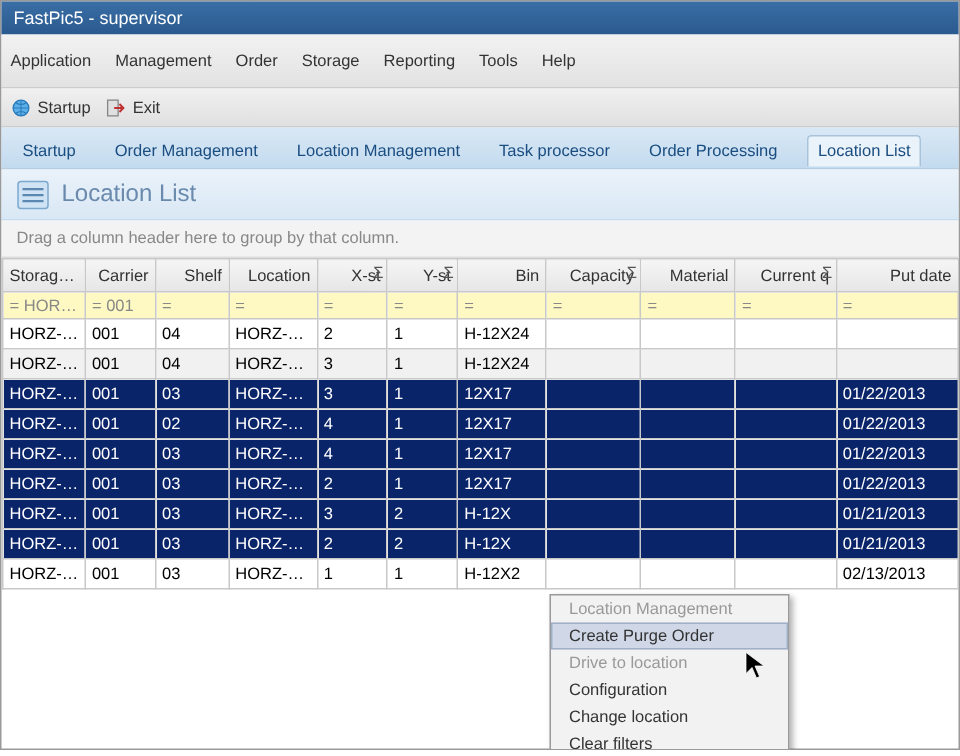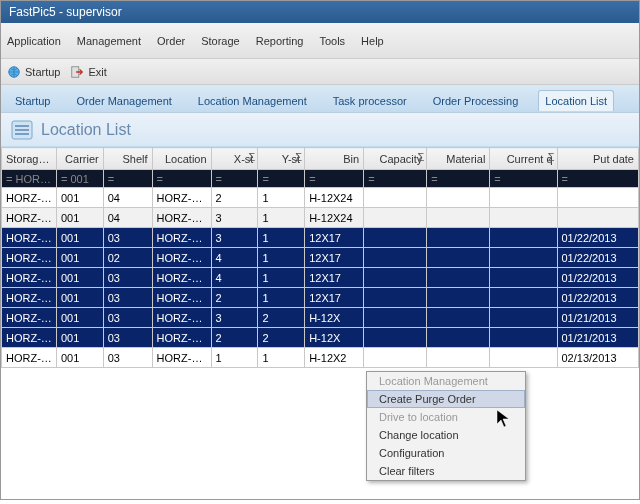--- a/index.html
+++ b/index.html
@@ -16,21 +16,21 @@
 .tab.active { background:#eaf2fa; border:1px solid #a8c3da; border-bottom:none; border-radius:3px 3px 0 0; color:#1a4d80; }
 .pagehead { background:linear-gradient(#eaf2fa,#d9e8f5); padding:6px 10px; display:flex; align-items:center; gap:8px; height:34px; border-bottom:1px solid #c3dbef; }
 .pagehead .icon { width:22px; height:20px; }
 .pagehead-title { font-size:16px; color:#6a8aad; }
 .grouprow { background:#f3f3f3; padding:6px 10px; color:#888; border-bottom:1px solid #ddd; font-size:11px; }
 .grid { flex:1; overflow:auto; position:relative; }
 table { border-collapse:collapse; width:100%; table-layout:fixed; }
 th,td { border:1px solid #c8c8c8; padding:2px 4px; font-size:11px; white-space:nowrap; overflow:hidden; text-overflow:ellipsis; }
 th { background:linear-gradient(#f5f5f5,#e6e6e6); color:#333; font-weight:normal; text-align:right; height:22px; position:relative; }
 .sigma { position:absolute; right:2px; top:3px; font-size:11px; color:#555; }
-tr.filter td { background:#0f172a; color:#888; height:18px; }
+tr.filter td { background:#fef9c3; color:#888; height:18px; }
 tr.row td { background:#fff; height:20px; }
 tr.row.alt td { background:#f1f1f1; }
 tr.row.sel td { background:#0a246a; color:#fff; }
 .ctxmenu { position:absolute; left:365px; top:224px; background:#f2f2f2; border:1px solid #9a9a9a; box-shadow:2px 2px 4px rgba(0,0,0,0.3); width:160px; z-index:100; }
 .ctxmenu div { padding:3px 12px; font-size:11px; color:#333; }
 .ctxmenu div.disabled { color:#999; }
 .ctxmenu div.hover { background:#d0d8e8; border:1px solid #a0b0c8; padding:2px 11px; }
 .cursor { position:absolute; left:495px; top:262px; width:16px; height:20px; z-index:200; pointer-events:none; }
 .c-stor{width:54px}.c-car{width:46px}.c-shelf{width:48px}.c-loc{width:58px}.c-x{width:46px}.c-y{width:46px}.c-bin{width:58px}.c-cap{width:62px}.c-mat{width:62px}.c-cur{width:66px}.c-put{width:80px}
 </style>
@@ -80,20 +80,21 @@
   </div>
 
   <div class="pagehead">
     <svg class="icon" viewBox="0 0 22 20">
         <rect x="1" y="1" width="20" height="18" rx="2" fill="#cfe3f5" stroke="#7ba8cc"></rect>
         <path d="M4 6h14M4 10h14M4 14h14" stroke="#5a88b0" stroke-width="1.5"></path>
       </svg>
     <span class="pagehead-title">Location List</span>
   </div>
 
+  <div class="grouprow">Drag a column header here to group by that column.</div>
 
   <div class="grid">
     <table>
       <colgroup>
         <col class="c-stor">
           <col class="c-car">
           <col class="c-shelf">
           <col class="c-loc">
           <col class="c-x">
           <col class="c-y">
@@ -249,22 +250,22 @@
             <td></td>
             <td>02/13/2013</td>
           </tr>
         </tbody>
     </table>
 
     <div class="ctxmenu" id="ctx">
         <div class="disabled">Location Management</div>
         <div class="hover">Create Purge Order</div>
         <div class="disabled">Drive to location</div>
+        <div>Configuration</div>
         <div>Change location</div>
-        <div>Configuration</div>
         <div>Clear filters</div>
       </div>
 
     <svg class="cursor" viewBox="0 0 16 20">
         <path d="M1 1l0 14 4-4 3 7 2-1-3-7 6 0z" fill="#000" stroke="#fff" stroke-width="0.5"></path>
       </svg>
   </div>
 
 </div>
 

